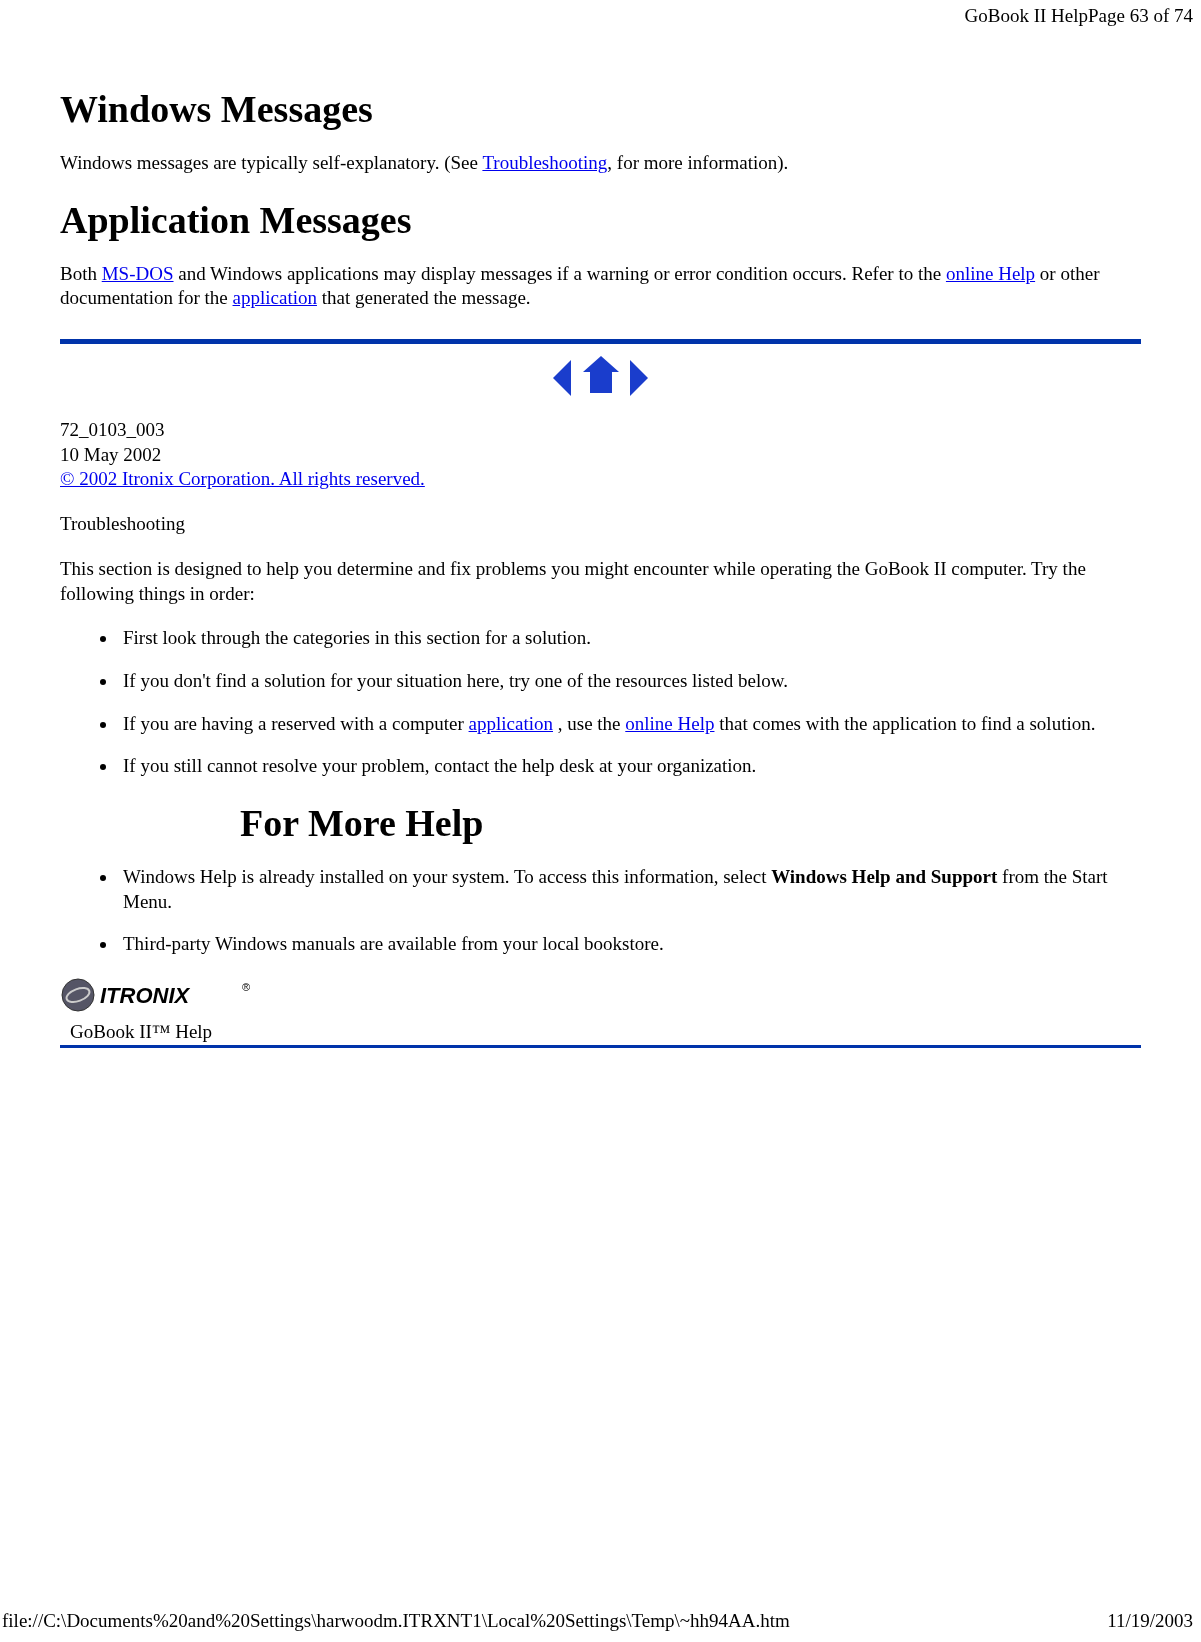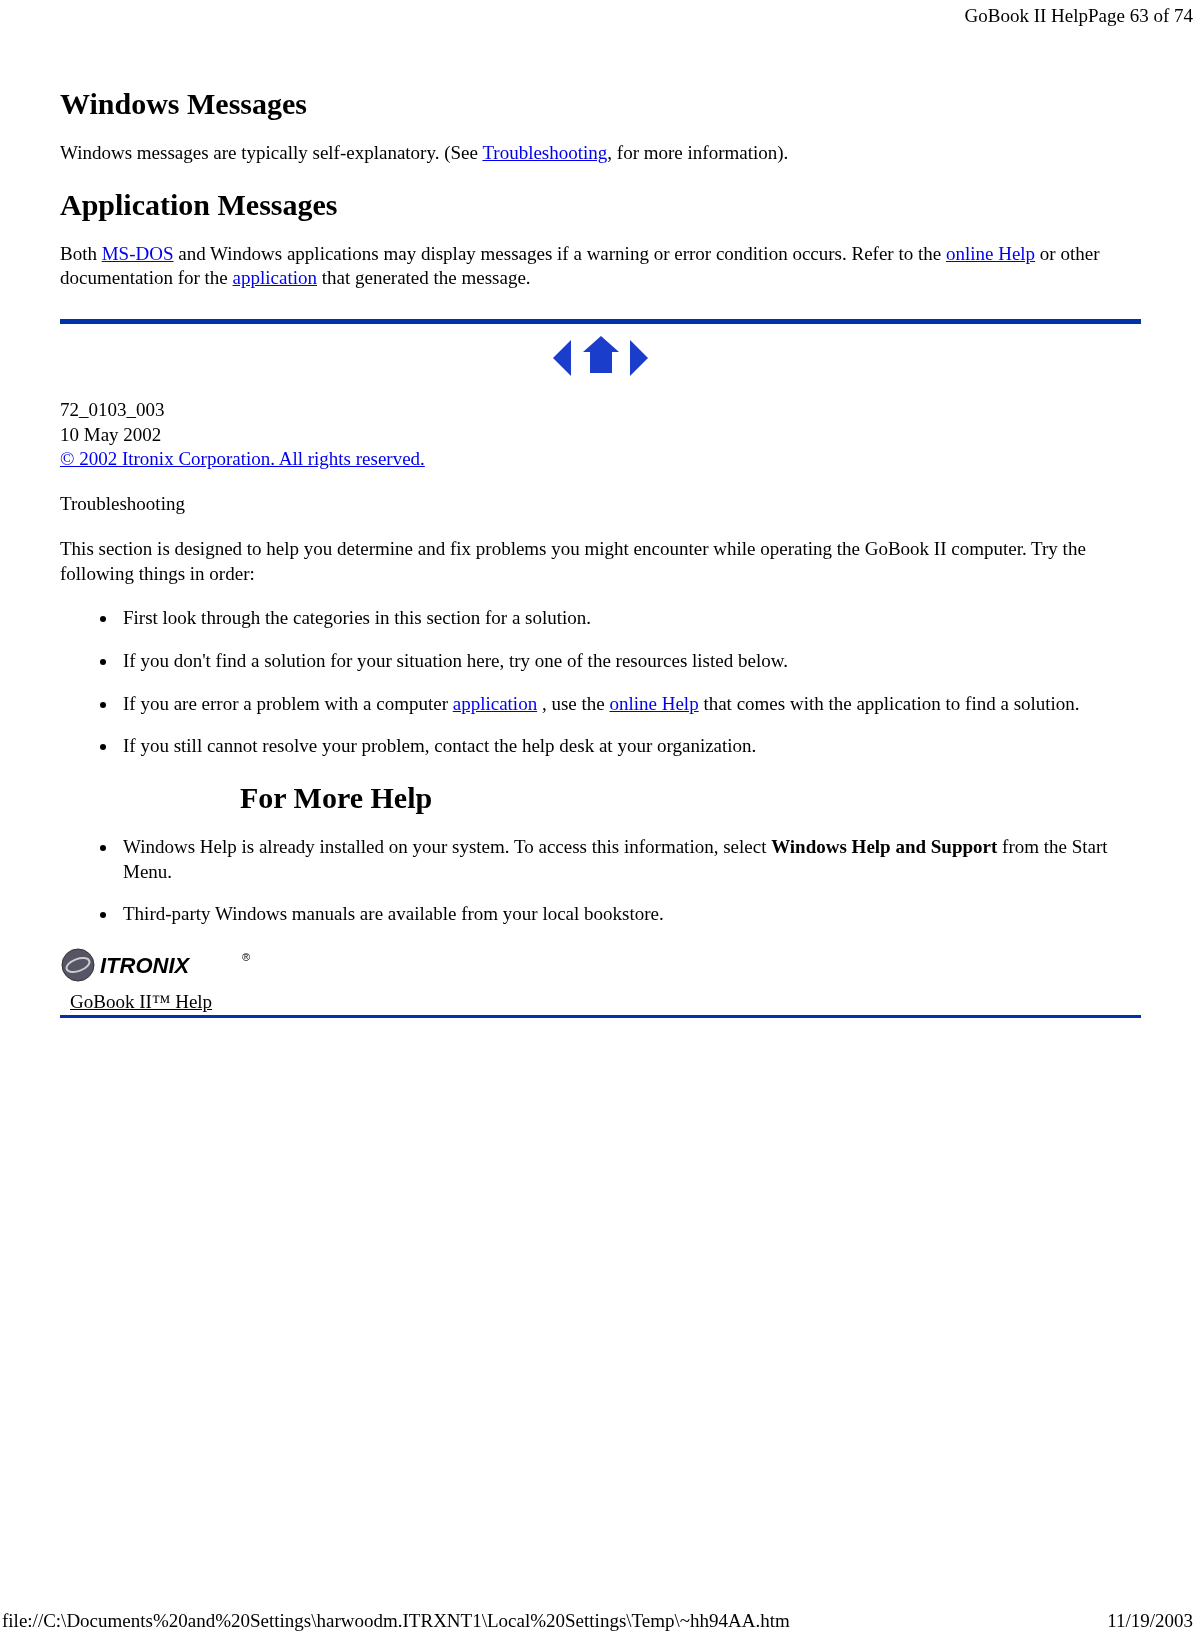--- a/index.html
+++ b/index.html
@@ -29,21 +29,21 @@
       right: 8px;
       display: flex;
       justify-content: space-between;
       font-size: 19px;
     }
     .content {
       padding: 0 60px;
       margin-top: 60px;
     }
     h2 {
-      font-size: 30px;
+      font-size: 38px;
       font-weight: bold;
       margin-bottom: 20px;
       margin-top: 22px;
     }
     h2.centered {
       text-align: left;
       margin-left: 180px;
       margin-right: auto;
       width: fit-content;
     }
@@ -134,21 +134,20 @@
       margin-bottom: 4px;
     }
     .logo-svg {
       display: inline-block;
       vertical-align: middle;
     }
     .help-label {
       font-size: 19px;
       margin-left: 10px;
       margin-top: 8px;
-      text-decoration: underline;
     }
     .section-label {
       margin-top: 20px;
       margin-bottom: 20px;
     }
     .bold {
       font-weight: bold;
     }
   </style>
 </head>
@@ -188,21 +187,21 @@
   </div>
 
   <p class="section-label">Troubleshooting</p>
 
   <p>This section is designed to help you determine and fix problems you might encounter while operating the GoBook II computer. Try the following things in order:</p>
 
   <ul>
     <li>First look through the categories in this section for a solution.</li>
     <li>If you don't find a solution for your situation here, try one of the resources listed below.</li>
     <li>
-      <span>If you are error a problem with a computer </span><a class="link">application</a><span> , use the </span><a class="link">online Help</a><span> that comes with the application to find a solution.</span>
+      <span>If you are having a reserved with a computer </span><a class="link">application</a><span> , use the </span><a class="link">online Help</a><span> that comes with the application to find a solution.</span>
     </li>
     <li>If you still cannot resolve your problem, contact the help desk at your organization.</li>
   </ul>
 
   <h2 class="centered">For More Help</h2>
 
   <ul>
     <li>
       <span>Windows Help is already installed on your system.  To access this information, select </span><span class="bold">Windows Help and Support</span><span> from the Start Menu.</span>
     </li>

